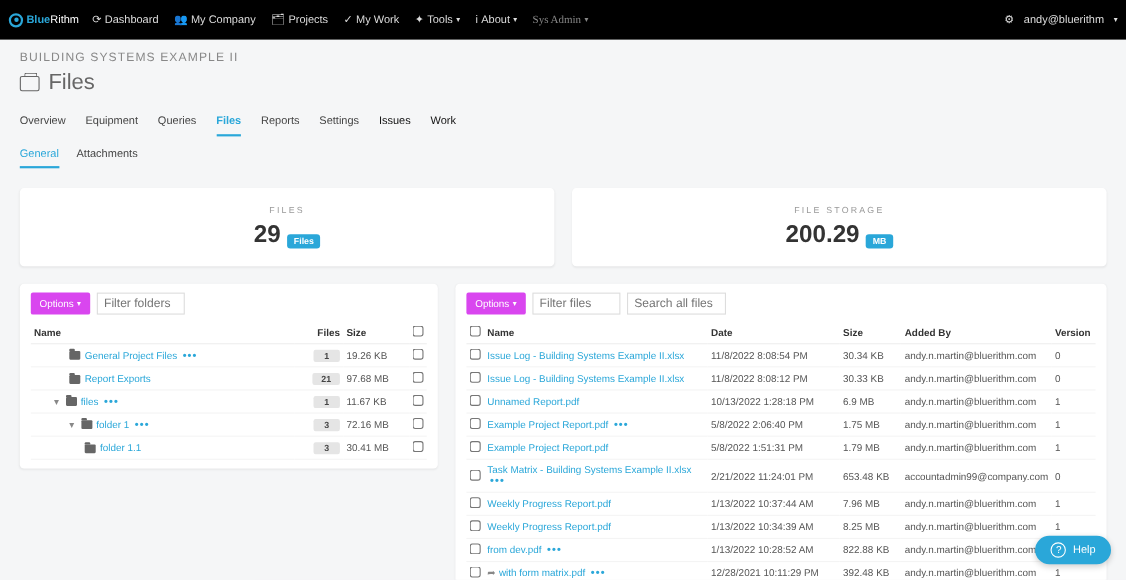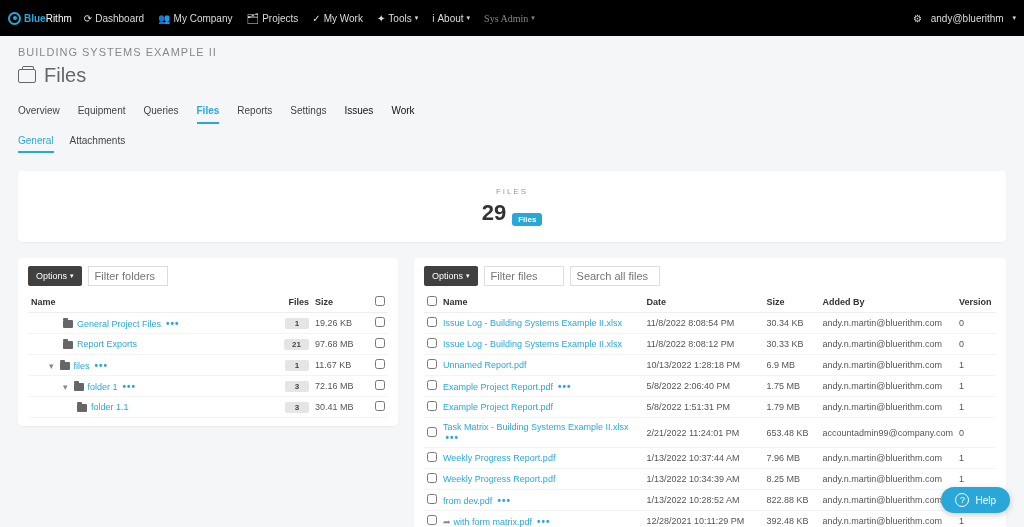--- a/index.html
+++ b/index.html
@@ -30,21 +30,21 @@
   .cards { display: flex; gap: 16px; margin-top: 18px; }
   .card { flex: 1; background: #fff; border-radius: 4px; box-shadow: 0 1px 2px rgba(0,0,0,.06); padding: 16px; text-align: center; }
   .card-label { font-size: 8px; letter-spacing: 2px; color: #999; text-transform: uppercase; }
   .card-value { font-size: 22px; font-weight: 600; color: #333; margin-top: 4px; display: inline-flex; align-items: flex-end; gap: 6px; }
   .pill { background: #2aa7d9; color: #fff; font-size: 8px; font-weight: 600; padding: 2px 6px; border-radius: 3px; }
   .panels { display: flex; gap: 16px; margin-top: 16px; align-items: flex-start; }
   .panel { background: #fff; border-radius: 4px; box-shadow: 0 1px 2px rgba(0,0,0,.06); padding: 8px 10px; }
   .panel.left { width: 380px; }
   .panel.right { flex: 1; }
   .panel-toolbar { display: flex; gap: 6px; margin-bottom: 6px; }
-  .btn-opt { background: #404040; color: #fff; font-size: 9px; padding: 3px 8px; border-radius: 2px; cursor: pointer; display: inline-flex; align-items: center; gap: 3px; }
+  .btn-opt { background: #d946ef; color: #fff; font-size: 9px; padding: 3px 8px; border-radius: 2px; cursor: pointer; display: inline-flex; align-items: center; gap: 3px; }
   .filter-input { border: 1px solid #ddd; font-size: 11px; padding: 3px 6px; width: 80px; color: #888; background: #fff; }
   .tbl { width: 100%; border-collapse: collapse; }
   .tbl th { text-align: left; font-size: 9px; font-weight: 600; color: #333; padding: 4px 3px; border-bottom: 1px solid #eee; }
   .tbl td { font-size: 9px; color: #555; padding: 4px 3px; border-bottom: 1px solid #f4f4f4; vertical-align: middle; }
   .ck { width: 14px; }
   input[type=checkbox] { width: 10px; height: 10px; }
   .folder-ico { display: inline-block; width: 10px; height: 8px; background: #666; border-radius: 1px; position: relative; margin-right: 4px; vertical-align: middle; }
   .folder-ico::before { content: ""; position: absolute; top: -2px; left: 0; width: 5px; height: 2px; background: #666; border-radius: 1px 1px 0 0; }
   .toggle { display: inline-block; width: 8px; color: #888; cursor: pointer; }
   .link { color: #2aa7d9; cursor: pointer; }
@@ -128,20 +128,27 @@
   </div>
 
   <div class="cards">
     <div class="card">
       <div class="card-label">FILES</div>
       <div class="card-value">
           <span>29</span>
           <span class="pill">Files</span>
         </div>
     </div>
+    <div class="card">
+      <div class="card-label">FILE STORAGE</div>
+      <div class="card-value">
+          <span>200.29</span>
+          <span class="pill">MB</span>
+        </div>
+    </div>
   </div>
 
   <div class="panels">
     <div class="panel left">
       <div class="panel-toolbar">
         <span class="btn-opt">
             <span>Options</span>
             <span class="caret">▾</span>
           </span>
         <input class="filter-input" placeholder="Filter folders" style="">

